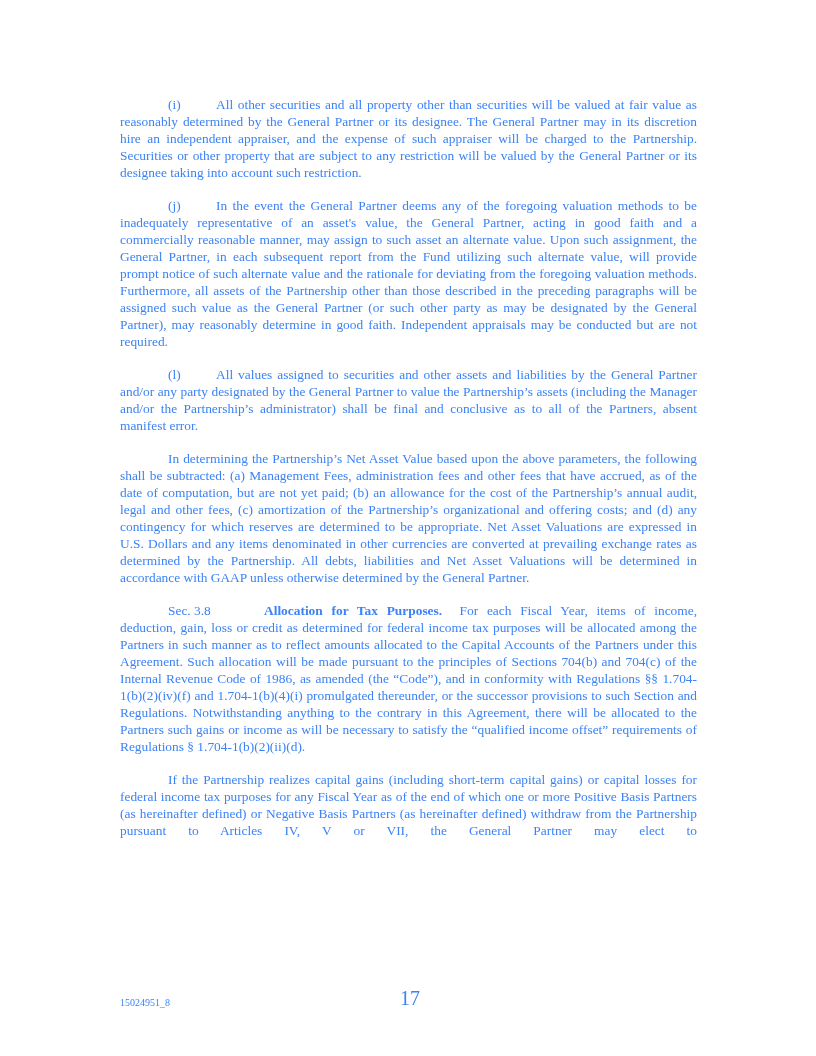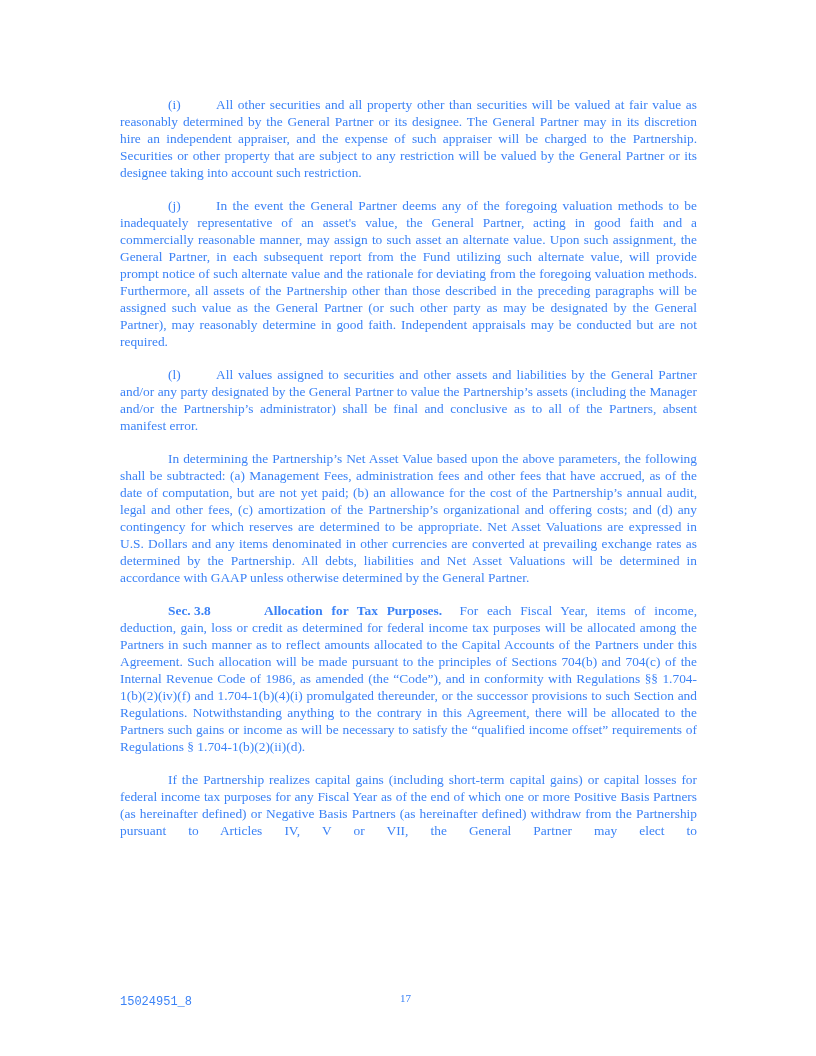--- a/index.html
+++ b/index.html
@@ -5,24 +5,24 @@
   html, body { margin: 0; padding: 0; background: #ffffff; }
   body { width: 816px; height: 1056px; position: relative; overflow: hidden; }
   .page {
     position: absolute; left: 0; top: 0; width: 816px; height: 1056px; background: #fff;
     font-family: "Liberation Serif", serif; color: #3b82f6; font-size: 13.4px; line-height: 17px;
   }
   .body-text { position: absolute; left: 120px; width: 577px; top: 96px; }
   p.para { margin: 0 0 16px 0; text-align: justify; text-align-last: left; }
   .ind { display: inline-block; width: 48px; }
   .lbl { display: inline-block; width: 48px; }
-  .seclbl { display: inline-block; width: 96px; font-weight: bold; }
+  .seclbl { display: inline-block; width: 96px; }
   .b { font-weight: bold; }
-  .footer-id { position: absolute; left: 120px; top: 994px; font-size: 12px; font-family: Liberation Mono, monospace; }
-  .footer-page { position: absolute; left: 400px; top: 990px; font-size: 11px; font-family: "Liberation Serif", serif; }
+  .footer-id { position: absolute; left: 120px; top: 994px; font-size: 10px; font-family: Liberation Serif, serif; }
+  .footer-page { position: absolute; left: 400px; top: 990px; font-size: 20px; font-family: "Liberation Serif", serif; }
 </style>
 </head>
 <body>
 
 <div class="page">
   <div class="body-text">
 
     <p class="para"><span class="ind"></span><span class="lbl">(i)</span><span>All other securities and all property other than securities will be valued at fair value as reasonably determined by the General Partner or its designee.  The General Partner may in its discretion hire an independent appraiser, and the expense of such appraiser will be charged to the Partnership.  Securities or other property that are subject to any restriction will be valued by the General Partner or its designee taking into account such restriction.</span></p>
 
     <p class="para"><span class="ind"></span><span class="lbl">(j)</span><span>In the event the General Partner deems any of the foregoing valuation methods to be inadequately representative of an asset's value, the General Partner, acting in good faith and a commercially reasonable manner, may assign to such asset an alternate value.  Upon such assignment, the General Partner, in each subsequent report from the Fund utilizing such alternate value, will provide prompt notice of such alternate value and the rationale for deviating from the foregoing valuation methods.  Furthermore, all assets of the Partnership other than those described in the preceding paragraphs will be assigned such value as the General Partner (or such other party as may be designated by the General Partner), may reasonably determine in good faith.  Independent appraisals may be conducted but are not required.</span></p>

